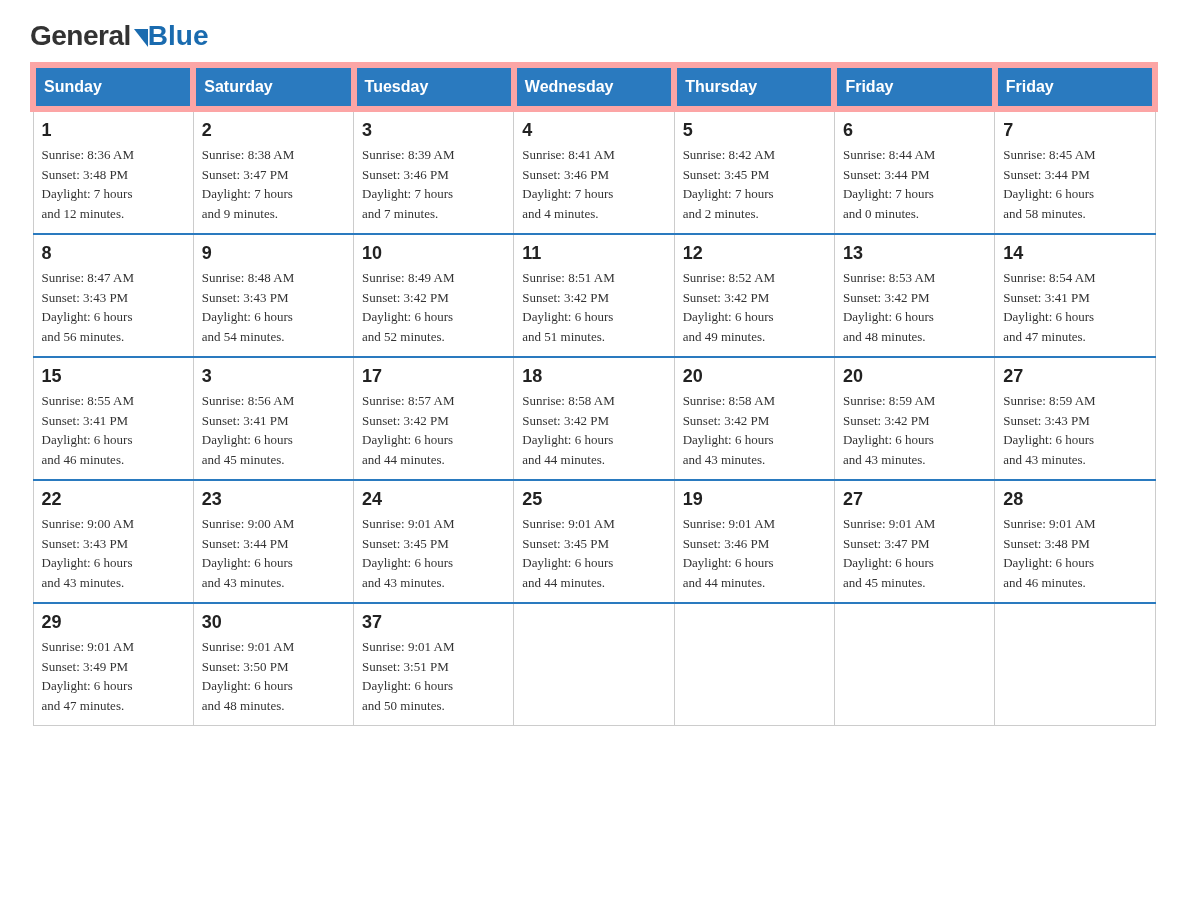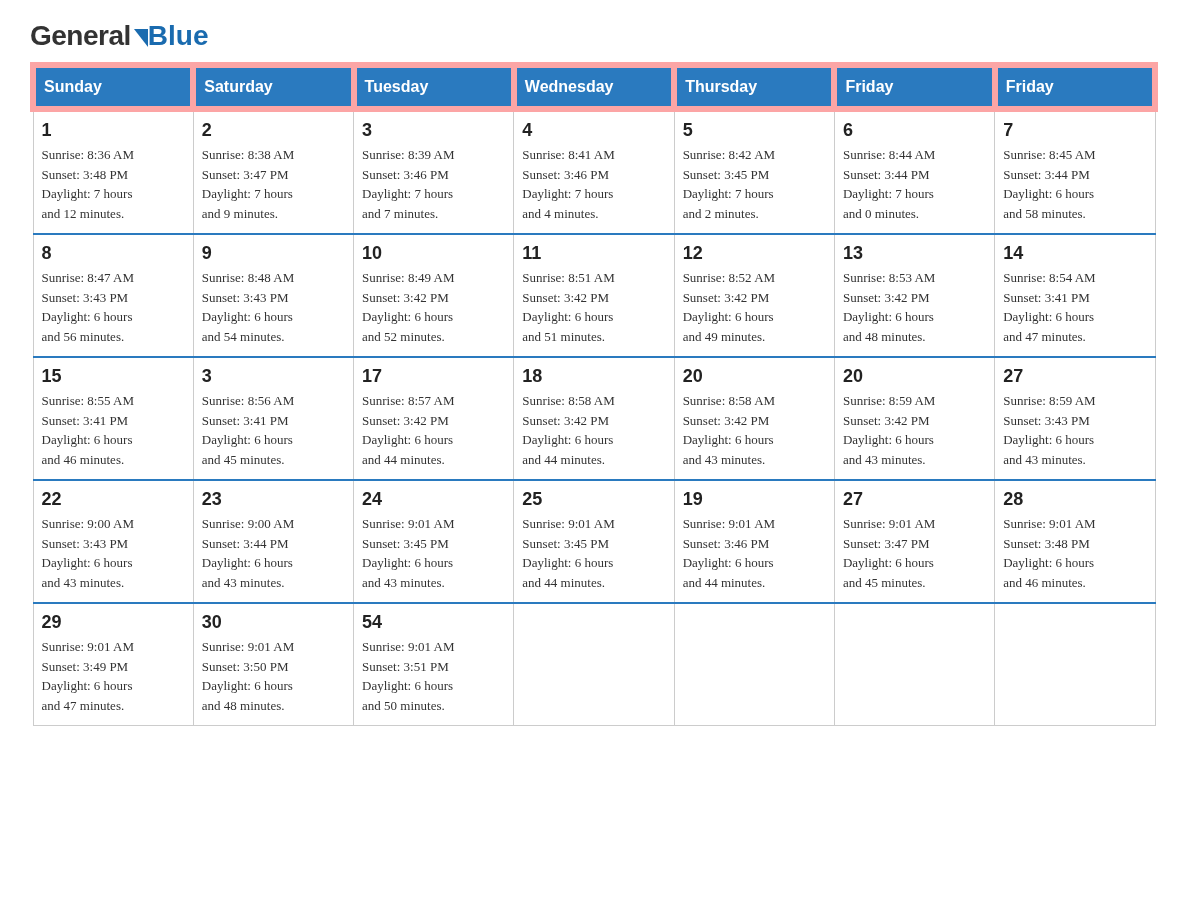--- a/index.html
+++ b/index.html
@@ -264,21 +264,21 @@
       <tr>
         <td>
           <span class="day-num">29</span>
           <div class="day-info">Sunrise: 9:01 AM<br>Sunset: 3:49 PM<br>Daylight: 6 hours<br>and 47 minutes.</div>
         </td>
         <td>
           <span class="day-num">30</span>
           <div class="day-info">Sunrise: 9:01 AM<br>Sunset: 3:50 PM<br>Daylight: 6 hours<br>and 48 minutes.</div>
         </td>
         <td>
-          <span class="day-num">54</span>
+          <span class="day-num">37</span>
           <div class="day-info">Sunrise: 9:01 AM<br>Sunset: 3:51 PM<br>Daylight: 6 hours<br>and 50 minutes.</div>
         </td>
         <td class="empty-cell"></td>
         <td class="empty-cell"></td>
         <td class="empty-cell"></td>
         <td class="empty-cell"></td>
       </tr>
     </tbody>
 </table>
 

